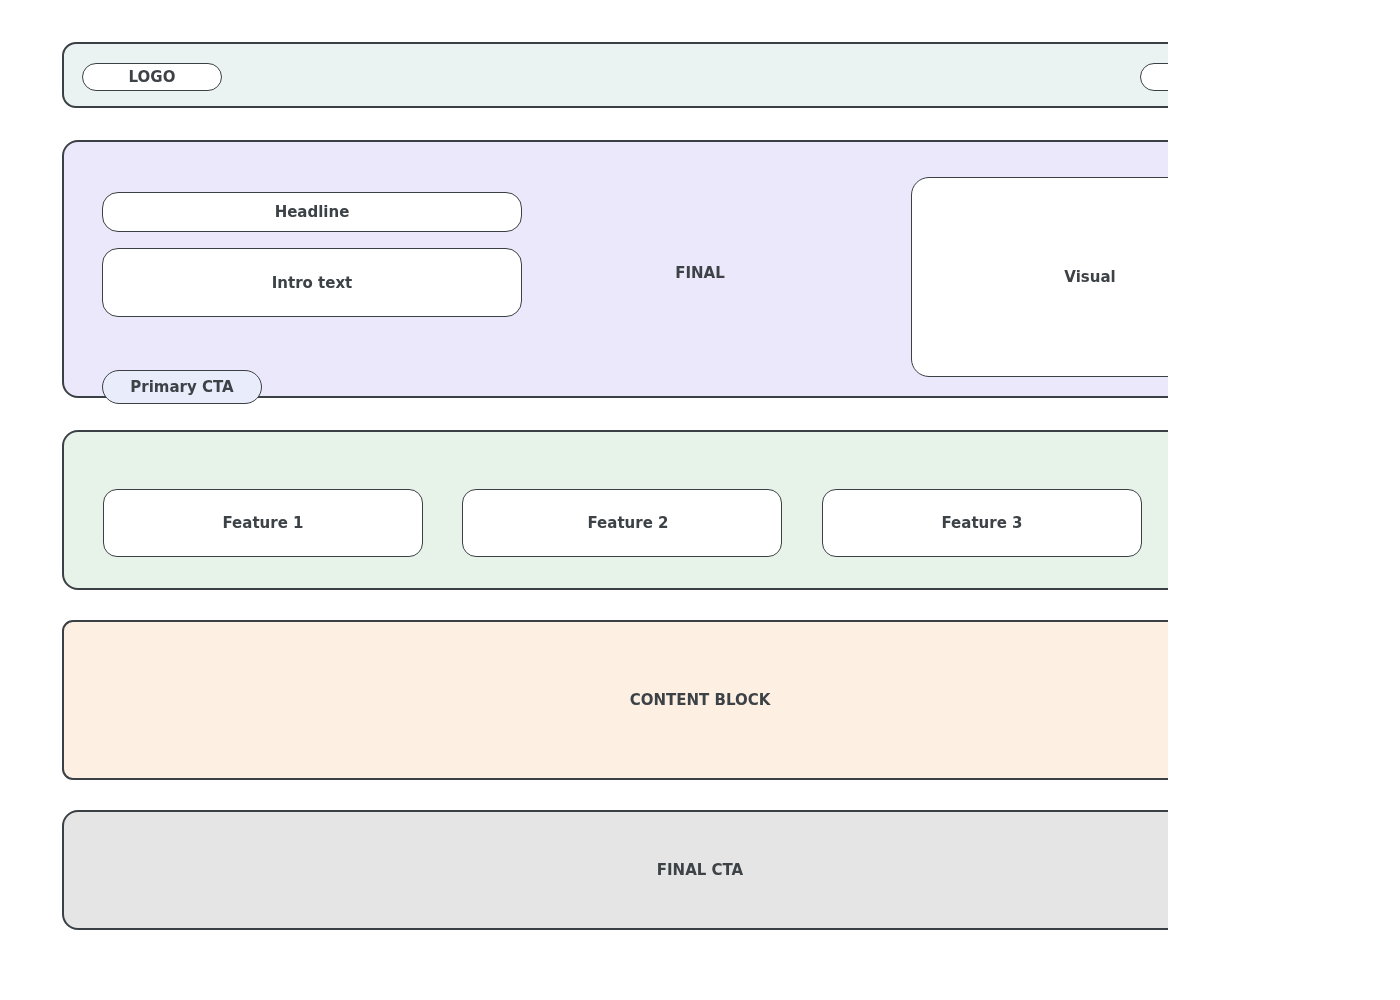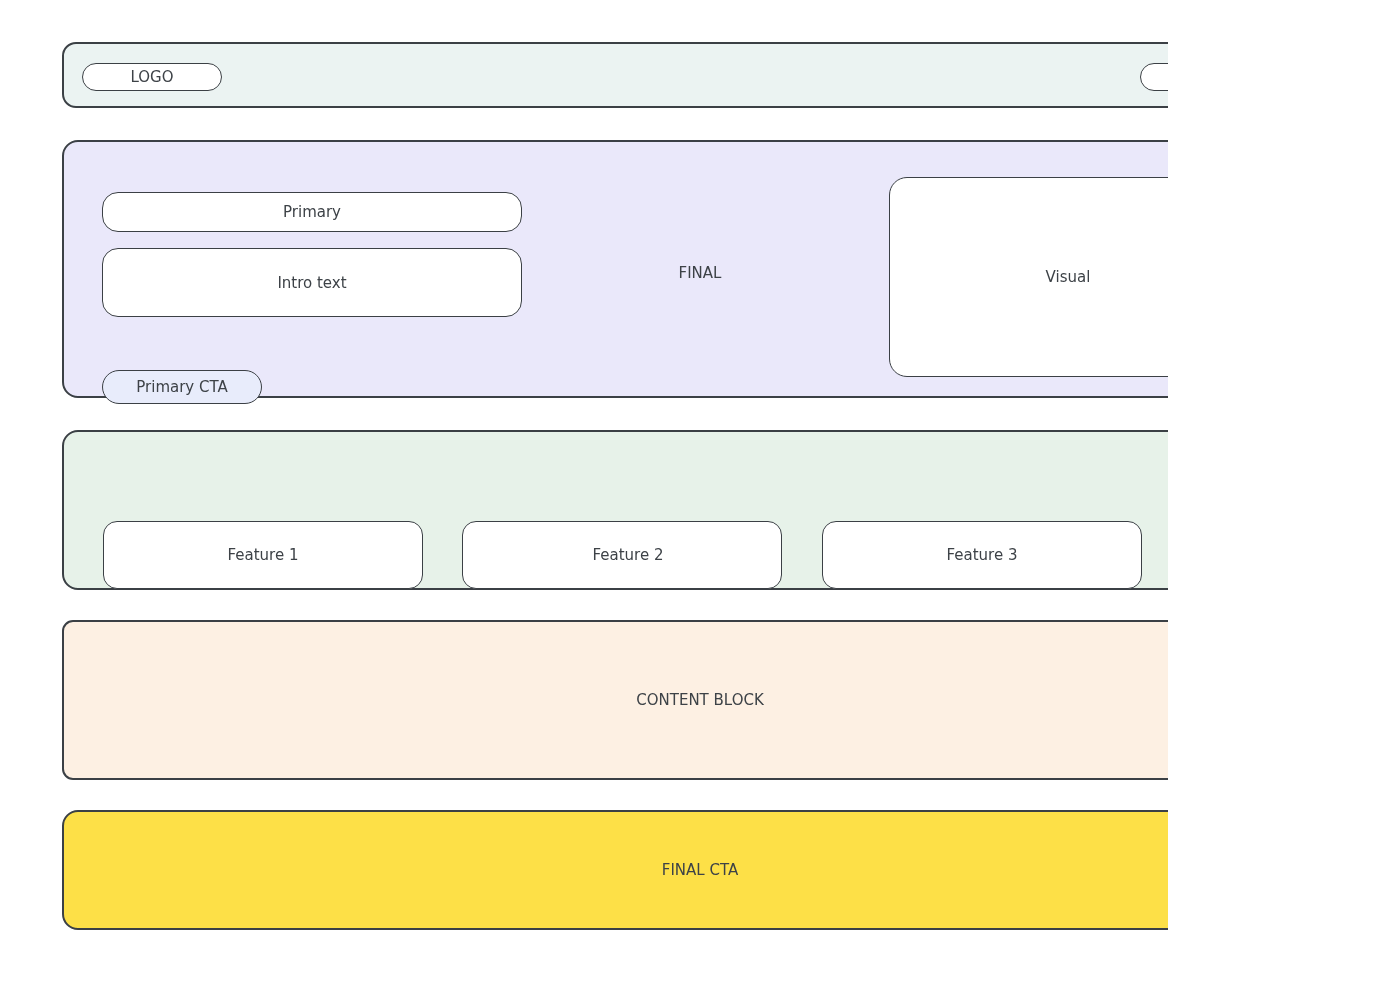--- a/index.html
+++ b/index.html
@@ -7,20 +7,21 @@
   body {
     font-family: "DejaVu Sans", "Liberation Sans", sans-serif;
     color: #3d4247;
   }
   #page {
     position: relative;
     width: 1168px;
     height: 1000px;
     background: #ffffff;
     overflow: hidden;
+    font-weight: bold;
   }
   .block {
     position: absolute;
     border: 2px solid #3b4045;
   }
   .label {
     font-size: 15px;
     color: #3d4247;
     white-space: nowrap;
   }
@@ -72,71 +73,70 @@
     background: #e8ecfb;
     display: flex; align-items: center; justify-content: center;
     font-size: 15px;
     margin-top: 38px;
   }
   #hero-label {
     position: absolute;
     left: 0; top: 122px; width: 100%;
     text-align: center;
   }
-  #visual-box { left: 825px; top: 35px; width: 358px; height: 200px; border-radius: 18px; }
+  #visual-box { left: 847px; top: 35px; width: 358px; height: 200px; border-radius: 18px; }
 
   
   #features {
     left: 62px; top: 430px; width: 1276px; height: 160px;
     border-radius: 16px;
     background: #e7f2e9;
   }
   .feature-box {
     position: absolute;
     top: 57px; width: 320px; height: 68px;
     border: 1.7px solid #3b4045;
     border-radius: 14px;
     background: #ffffff;
-    margin-top: 32px;
   }
   #feature-1 { left: 39px; }
   #feature-2 { left: 398px; padding-left: 12px; }
   #feature-3 { left: 758px; }
 
   
   #content-block {
     left: 62px; top: 620px; width: 1276px; height: 160px;
     border-radius: 11px;
     background: #fdf0e3;
   }
 
   
   #final-cta {
     left: 62px; top: 810px; width: 1276px; height: 120px;
     border-radius: 16px;
-    background: #fde047;
+    background: #e5e5e5;
   }
 </style>
 </head>
 <body>
 
 <div id="page">
 
   <div id="top-bar" class="block">
     <div id="logo-pill" class="pill">
       <span class="label">LOGO</span>
     </div>
     <div id="top-cta-pill" class="pill">
       <span class="label">CTA</span>
     </div>
   </div>
 
   <div id="hero" class="block">
     <div id="headline-box" class="white-box center-text">
-      <span class="label">Primary</span>
+      <span class="label">Headline</span>
     </div>
     <div id="intro-box" class="white-box center-text">
       <span class="label">Intro text</span>
     </div>
     <div id="primary-cta-pill">
       <span class="label">Primary CTA</span>
     </div>
     <div id="hero-label" class="label">FINAL</div>
     <div id="visual-box" class="white-box center-text">
       <span class="label">Visual</span>

